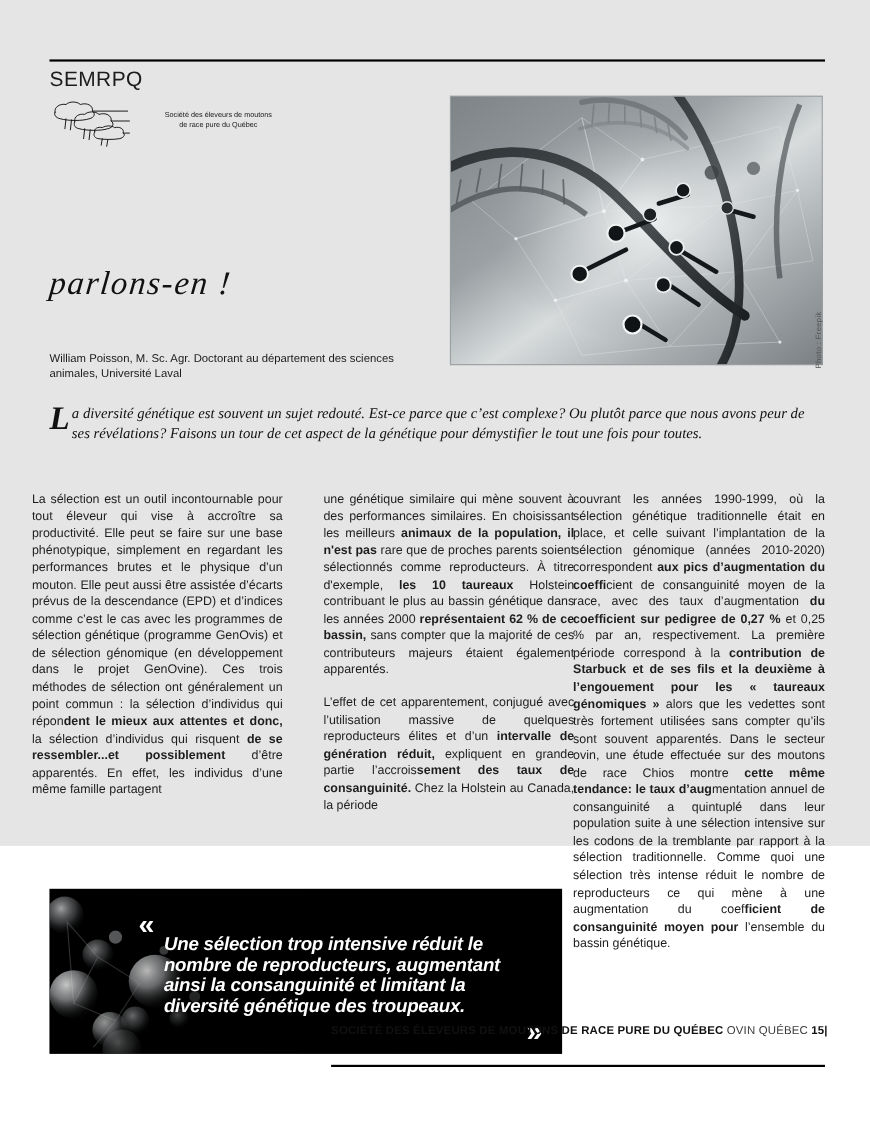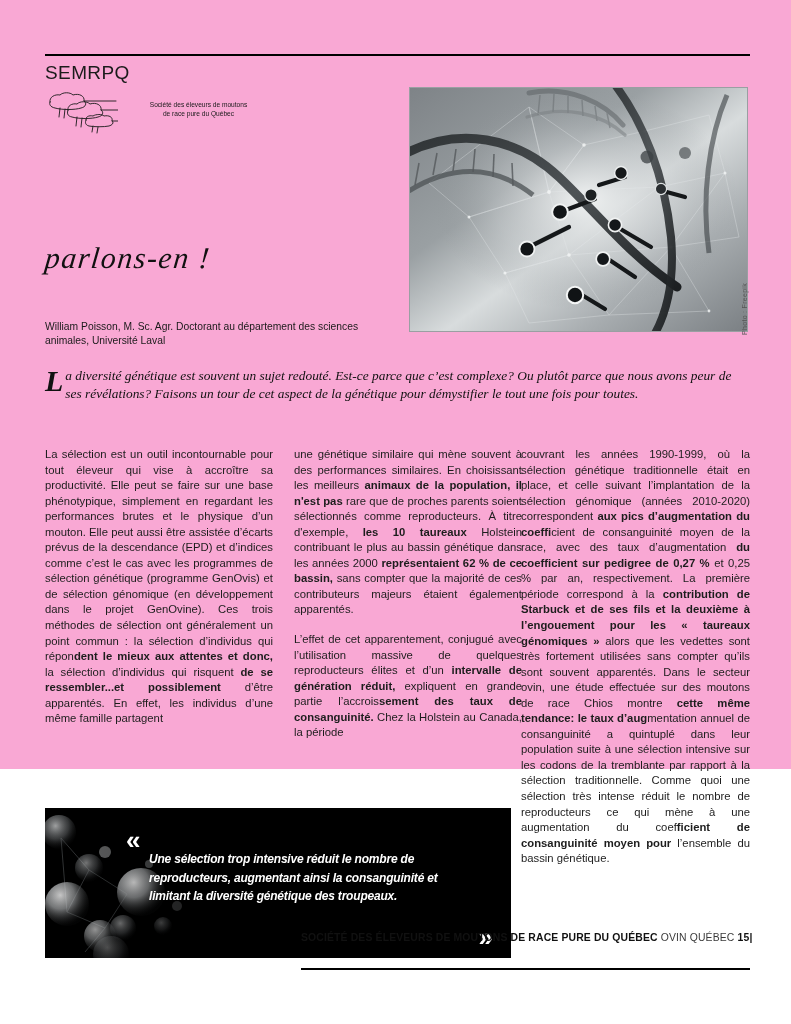--- a/index.html
+++ b/index.html
@@ -9,21 +9,21 @@
     height: 1024px;
     background: #ffffff;
     font-family: "Liberation Sans", sans-serif;
     overflow: hidden;
   }
 
   .page {
     position: relative;
     width: 791px;
     height: 769px;
-    background: #f9a8d4;
+    background: #e5e5e5;
   }
 
   
   .top-rule {
     position: absolute;
     left: 45px;
     top: 54px;
     width: 705px;
     height: 2px;
     background: #000000;
@@ -163,21 +163,21 @@
     width: 229px;
     font-size: 11.3px;
     line-height: 15.55px;
     color: #1d1d1d;
     text-align: justify;
     font-family: "Liberation Sans", sans-serif;
     hyphens: auto;
   }
   .col p { margin: 0 0 14px 0; }
   .col b { font-weight: bold; }
-  #col1 { left: 45px; width: 228px; }
+  #col1 { left: 29px; width: 228px; }
   #col2 { left: 283px; width: 228px; margin-left: 11px; }
   #col3 { left: 521px; width: 229px; }
 
   
   .pullquote {
     position: absolute;
     left: 45px;
     top: 808px;
     width: 466px;
     height: 150px;
@@ -206,21 +206,21 @@
     font-family: "Liberation Sans", sans-serif;
   }
   .pq-text {
     position: absolute;
     left: 104px;
     top: 42px;
     width: 330px;
     color: #ffffff;
     font-style: italic;
     font-weight: bold;
-    font-size: 12px;
+    font-size: 17px;
     line-height: 18.5px;
     font-family: "Liberation Sans", sans-serif;
     letter-spacing: -0.2px;
   }
 
   
   .footer-rule {
     position: absolute;
     left: 301px;
     top: 968px;

